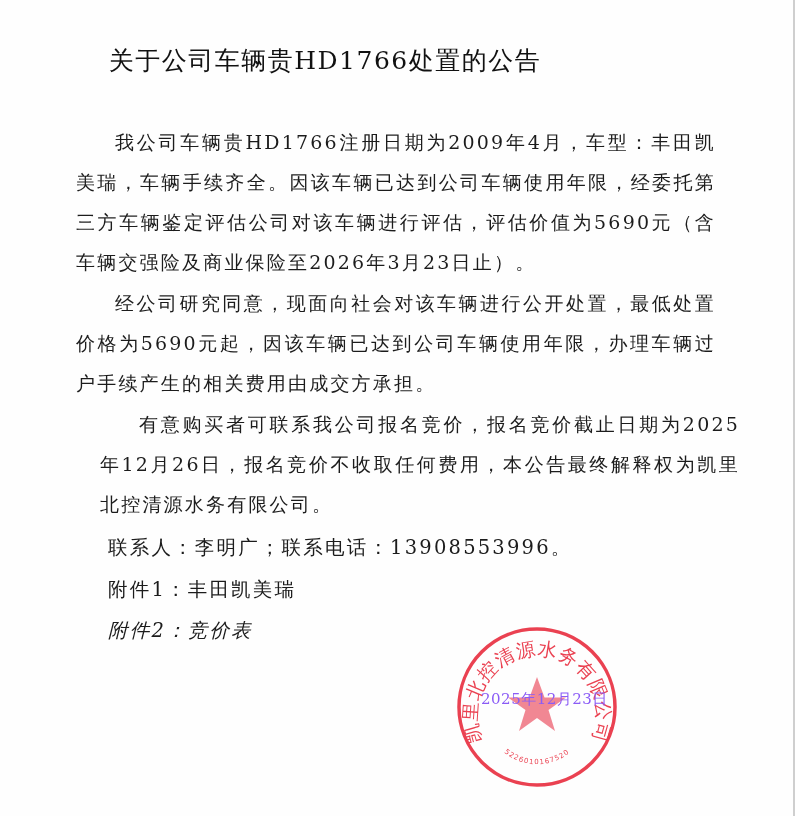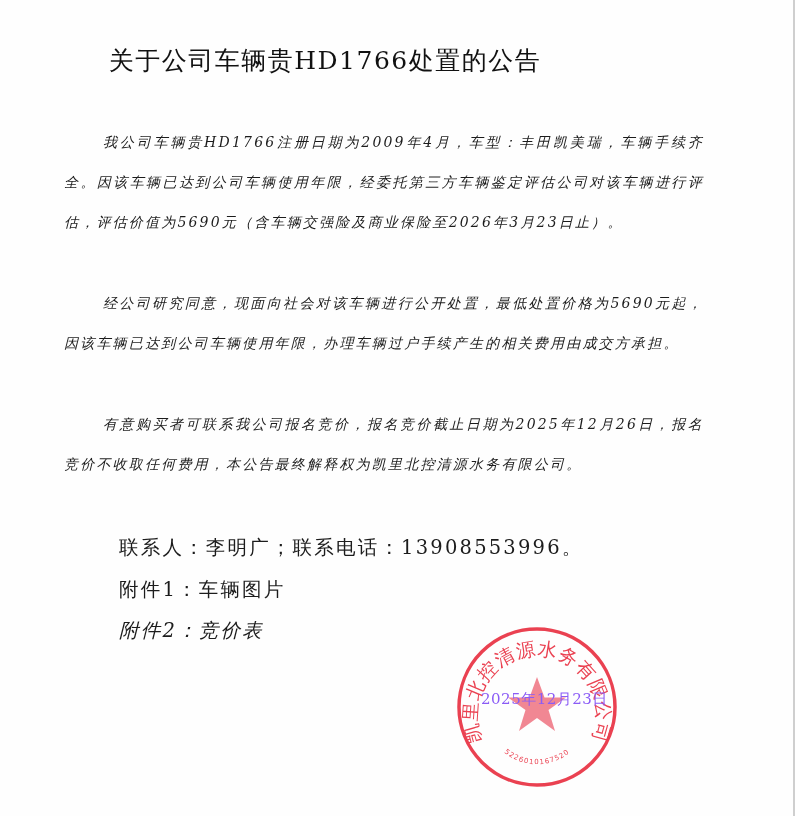--- a/index.html
+++ b/index.html
@@ -28,36 +28,35 @@
       top: 44px;
       left: 0;
       width: 650px;
       text-align: center;
       font-size: 25px;
       letter-spacing: 1.5px;
       color: #111;
     }
     .para {
       position: absolute;
-      left: 64px;
+      left: 76px;
       width: 640px;
-      font-size: 14px;
+      font-size: 19px;
       line-height: 40px;
       letter-spacing: 2.2px;
       text-align: justify;
       text-indent: 39px;
       color: #1c1c1c;
-      font-style: italic;
     }
     .p1 { top: 122px; }
     .p2 { top: 283px; }
-    .p3 { top: 404px; }
+    .p3 { top: 404px; margin-left: 24px; }
     .line {
       position: absolute;
-      left: 119px;
+      left: 108px;
       font-size: 19.5px;
       line-height: 40px;
       letter-spacing: 2.2px;
       color: #1c1c1c;
       white-space: nowrap;
     }
     .contact { top: 528px; }
     .att1 { top: 570px; }
     .att2 { top: 611px; font-style: italic; }
     .date {
@@ -84,21 +83,21 @@
 
 <div class="page">
 
   <div class="title">关于公司车辆贵HD1766处置的公告</div>
 
   <div class="para p1">我公司车辆贵HD1766注册日期为2009年4月，车型：丰田凯美瑞，车辆手续齐全。因该车辆已达到公司车辆使用年限，经委托第三方车辆鉴定评估公司对该车辆进行评估，评估价值为5690元（含车辆交强险及商业保险至2026年3月23日止）。</div>
   <div class="para p2">经公司研究同意，现面向社会对该车辆进行公开处置，最低处置价格为5690元起，因该车辆已达到公司车辆使用年限，办理车辆过户手续产生的相关费用由成交方承担。</div>
   <div class="para p3">有意购买者可联系我公司报名竞价，报名竞价截止日期为2025年12月26日，报名竞价不收取任何费用，本公告最终解释权为凯里北控清源水务有限公司。</div>
 
   <div class="line contact">联系人：李明广；联系电话：13908553996。</div>
-  <div class="line att1">附件1：车辆图片</div>
+  <div class="line att1">附件1：丰田凯美瑞</div>
   <div class="line att2">附件2：竞价表</div>
 
   <svg class="seal" viewBox="0 0 164 164" xmlns="http://www.w3.org/2000/svg">
     <defs>
       <path id="sealArcTop" d="M 26 112 A 60 60 0 1 1 138 112" fill="none"></path>
       <path id="sealArcBottom" d="M 40 118 A 52 52 0 0 0 124 118" fill="none"></path>
     </defs>
     <circle cx="82" cy="82" r="78" fill="none" stroke="#e8283a" stroke-width="3.5"></circle>
     <text font-family="DejaVu Sans, sans-serif" font-size="19" fill="#e8283a" letter-spacing="1">
       <textPath href="#sealArcTop" startOffset="50%" text-anchor="middle">凯里北控清源水务有限公司</textPath>

